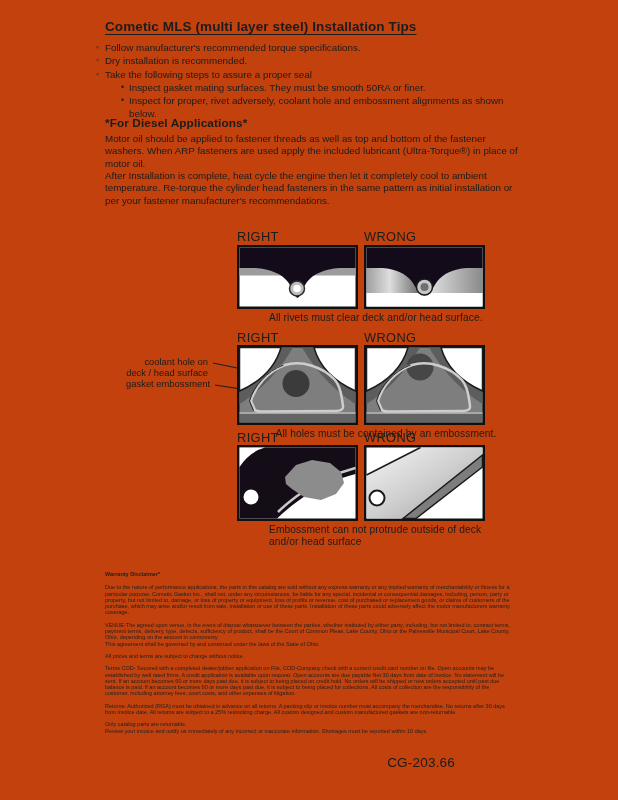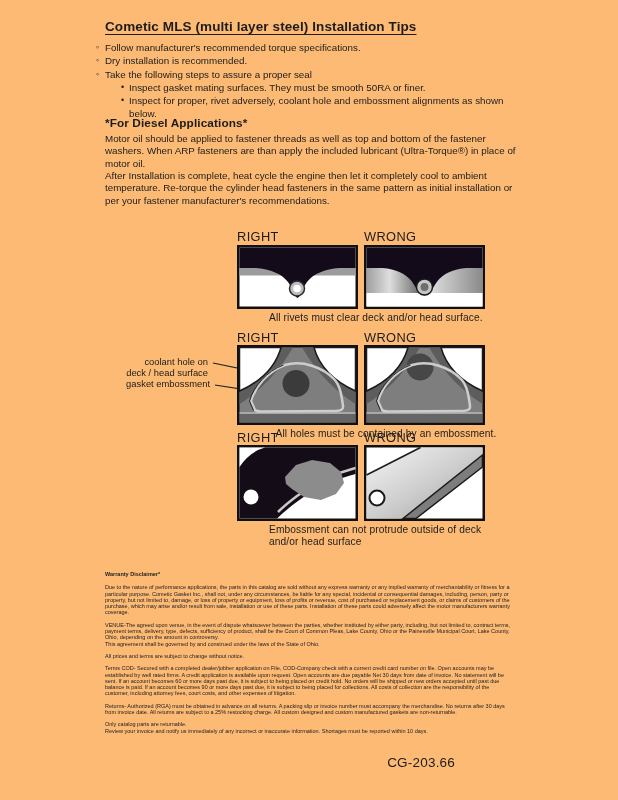--- a/index.html
+++ b/index.html
@@ -1,17 +1,17 @@
 <!DOCTYPE html>
 <html><head>
 <meta charset="utf-8">
 <style>
   html,body{margin:0;padding:0;background:#e8e8e8;}
   .page{
-    position:relative;width:618px;height:800px;background:#fdba74;
+    position:relative;width:618px;height:800px;background:#c2410c;
     font-family:"Liberation Sans", sans-serif;color:#1c1c1c;overflow:hidden;
     margin:0 auto;
   }
   .abs{position:absolute;}
   .title{
     left:105px;top:19px;font-size:13.5px;font-weight:bold;
     text-decoration:underline;text-underline-offset:3px;letter-spacing:0.1px;
   }
   .bullets{left:96px;top:41px;width:420px;font-size:9.8px;line-height:13.3px;}
   .b-row{display:flex;}
@@ -57,21 +57,21 @@
       <span class="mark">•</span>
       <span>Inspect gasket mating surfaces.  They must be smooth 50RA or finer.</span>
     </div>
     <div class="b-row sub">
       <span class="mark">•</span>
       <span>Inspect for proper, rivet adversely, coolant hole and embossment alignments as shown below.</span>
     </div>
   </div>
 
   <div class="abs h2">*For Diesel Applications*</div>
-  <div class="abs para p1">Motor oil should be applied to fastener threads as well as top and bottom of the fastener washers. When ARP fasteners are than apply the included lubricant (Ultra-Torque®) in place of motor oil.</div>
+  <div class="abs para p1">Motor oil should be applied to fastener threads as well as top and bottom of the fastener washers. When ARP fasteners are used apply the included lubricant (Ultra-Torque®) in place of motor oil.</div>
   <div class="abs para p2">After Installation is complete, heat cycle the engine then let it completely cool to ambient temperature. Re-torque the cylinder head fasteners in the same pattern as initial installation or per your fastener manufacturer's recommendations.</div>
 
   <div class="abs dw-label" style="left:237px;top:229px;">RIGHT</div>
   <div class="abs dw-label" style="left:364px;top:229px;">WRONG</div>
 
   <div class="abs" style="left:237px;top:245px;">
     <svg width="121" height="64" viewBox="0 0 242 128">
       <rect x="0" y="0" width="242" height="128" fill="#101010"></rect>
       <rect x="5" y="5" width="232" height="118" fill="#ffffff"></rect>
       <rect x="5" y="46" width="232" height="15" fill="#9c9c9c"></rect>

